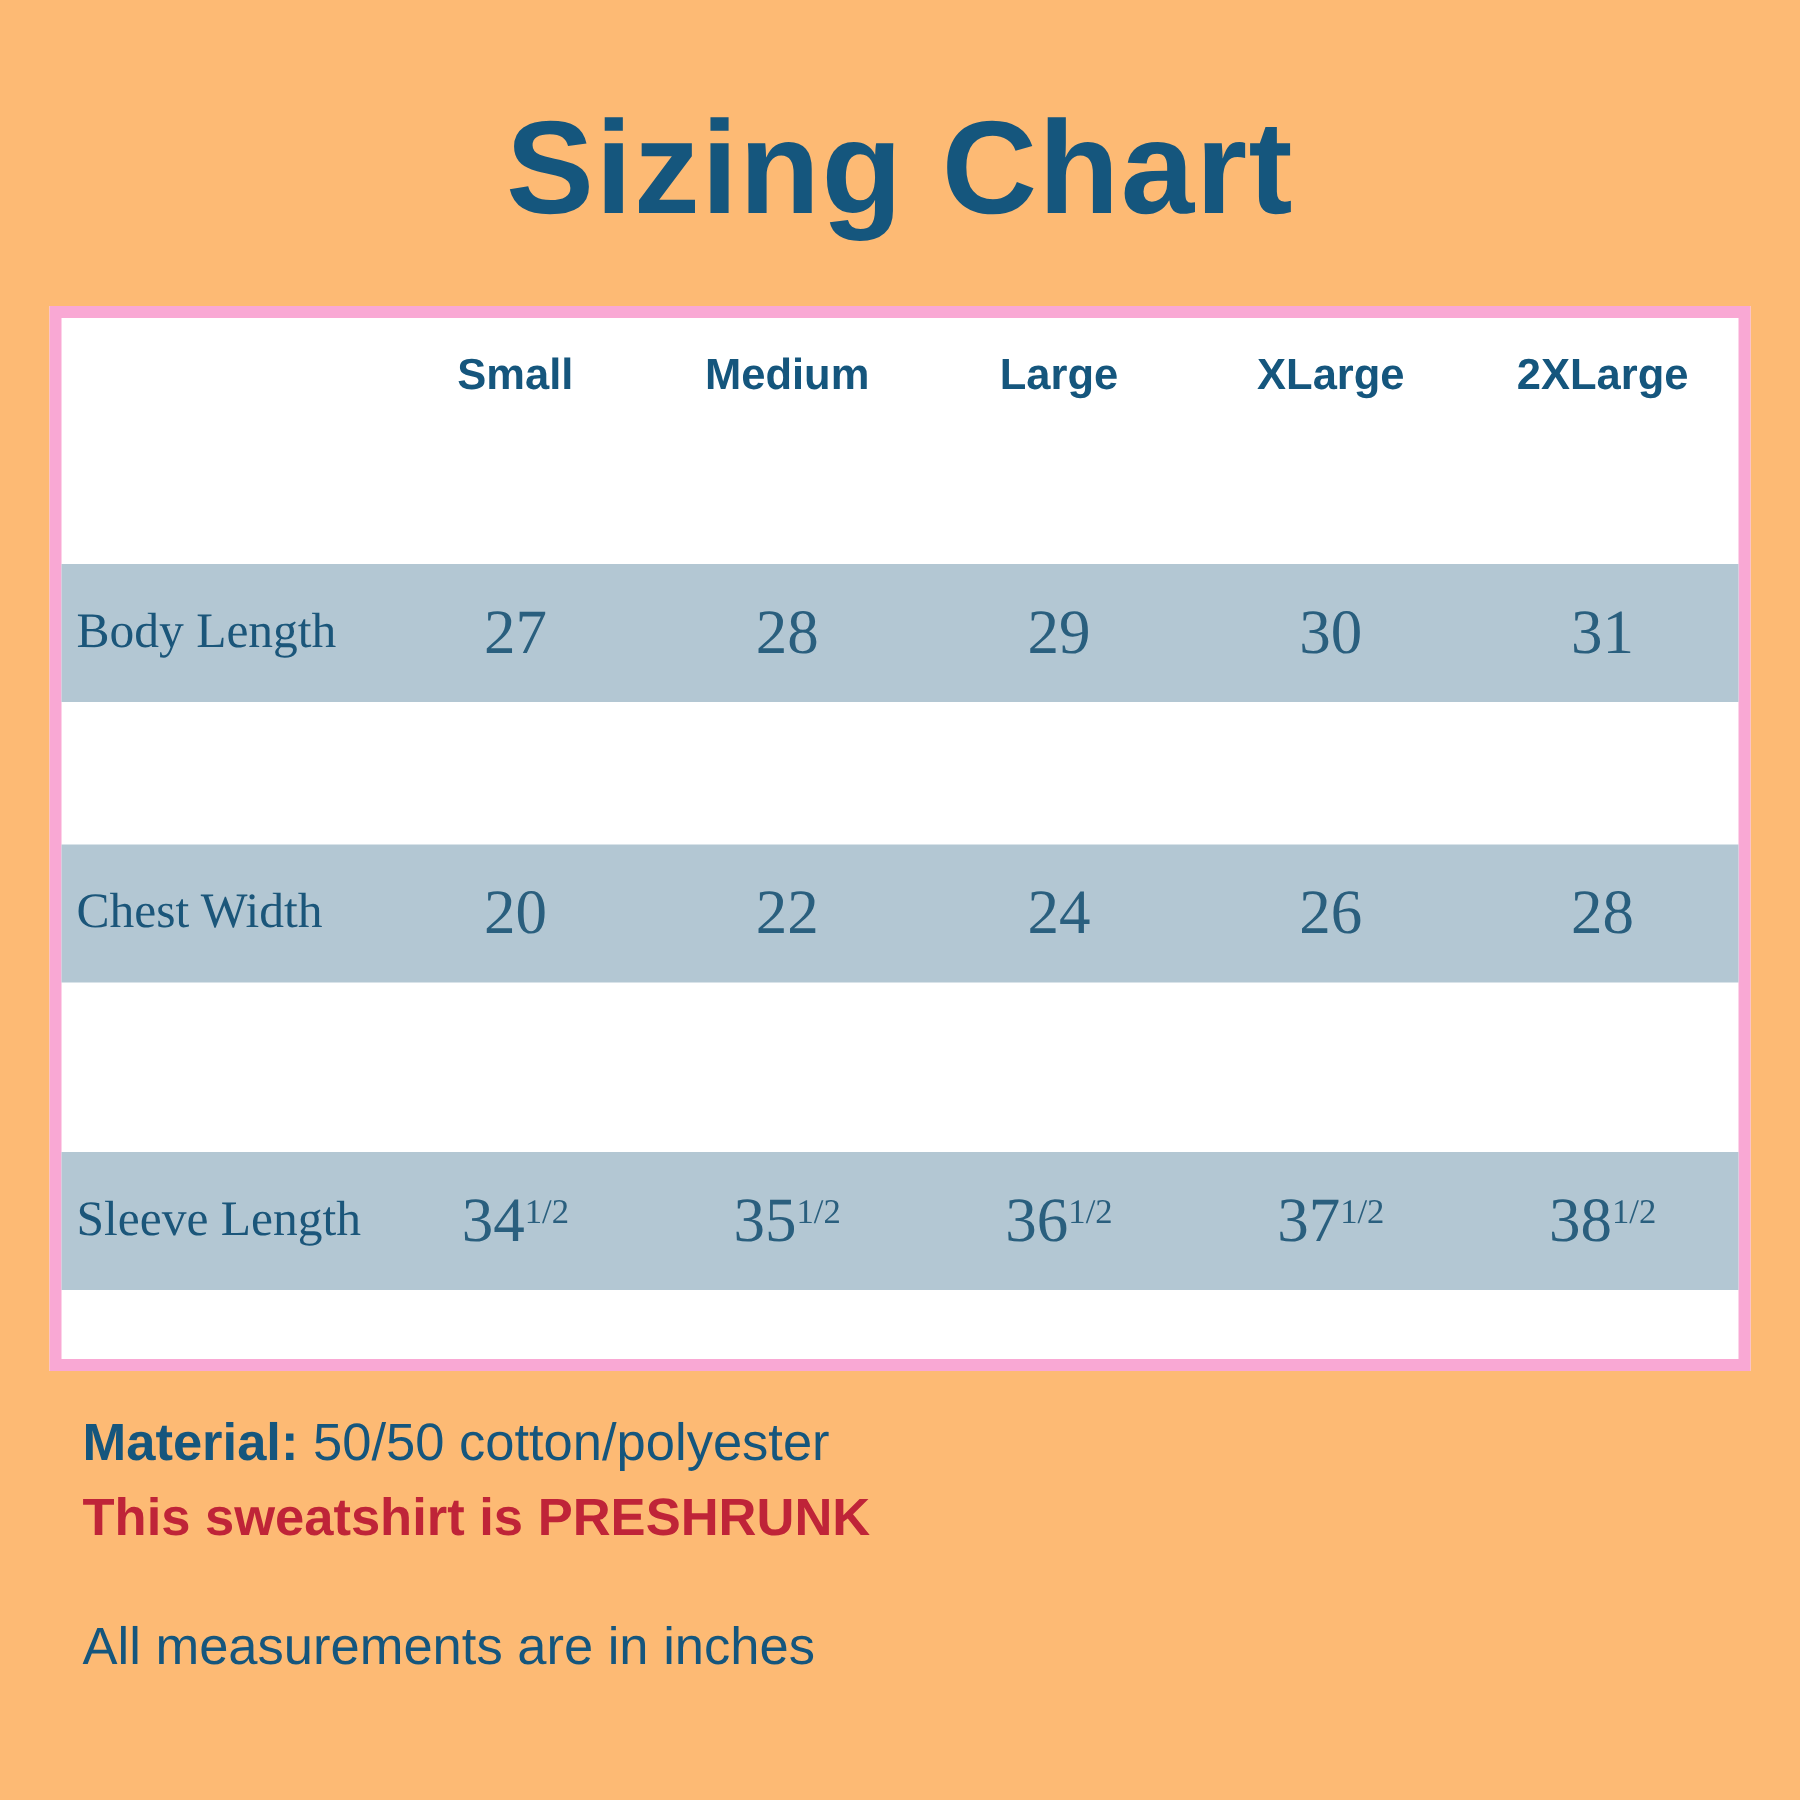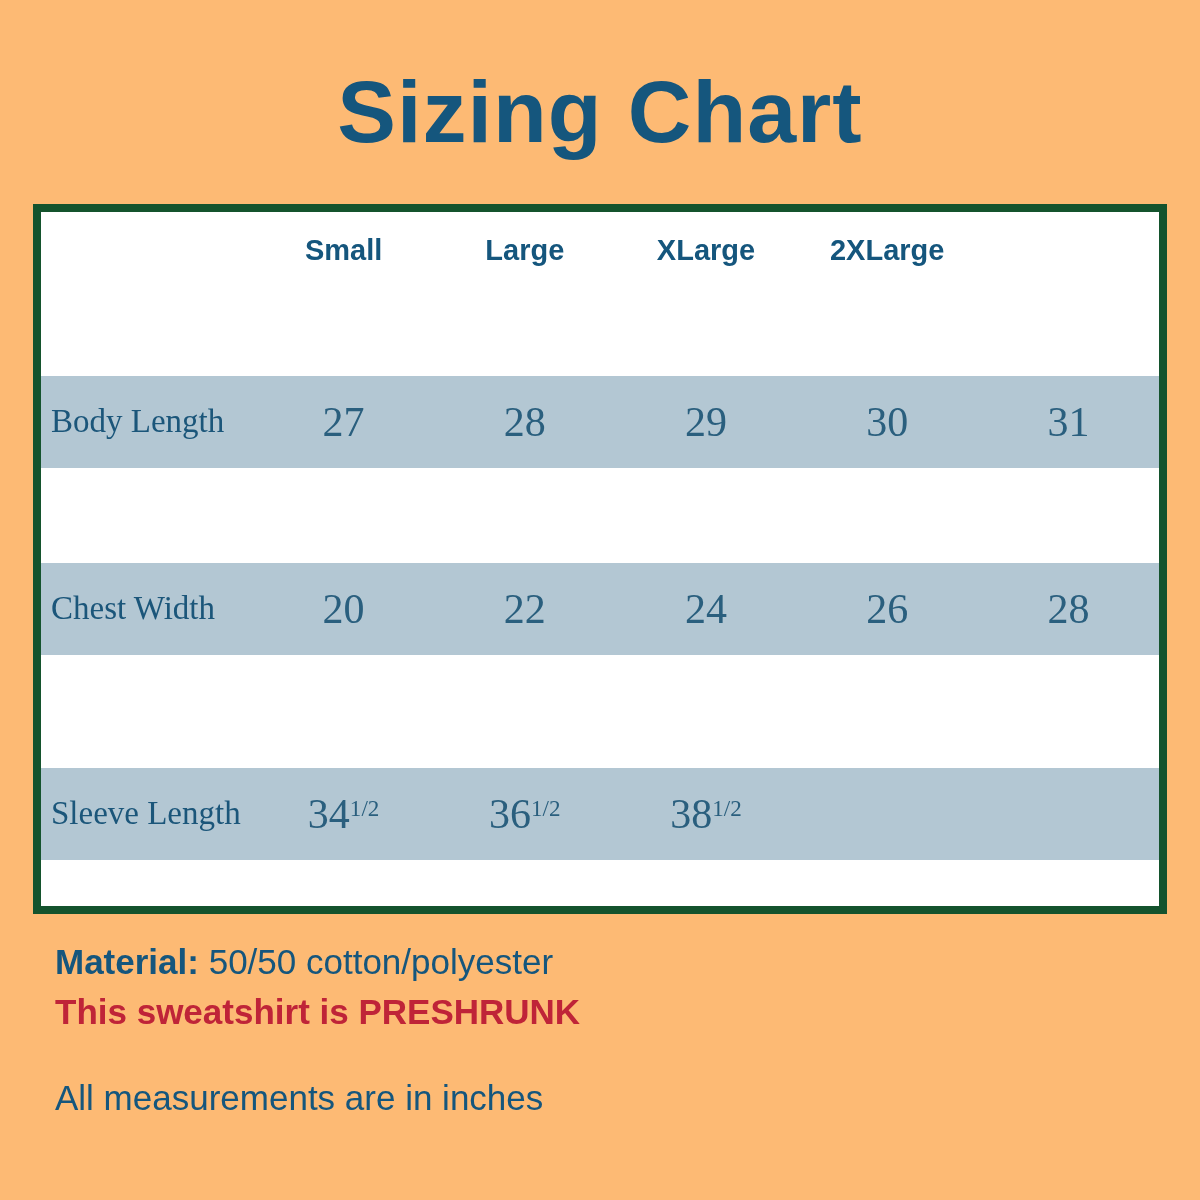--- a/index.html
+++ b/index.html
@@ -23,21 +23,21 @@
     line-height: 1.05;
     font-weight: 600;
     letter-spacing: 1px;
     color: #15567d;
   }
   .size-table {
     box-sizing: border-box;
     margin: 46px 33px 0 33px;
     width: 1134px;
     height: 710px;
-    border: 8px solid #14532d;
+    border: 8px solid #f9a8d4;
     background: #ffffff;
   }
   .grid-row {
     display: grid;
     grid-template-columns: 212px repeat(5, 1fr);
     align-items: center;
   }
   .header-row {
     box-sizing: border-box;
     height: 164px;
@@ -103,20 +103,21 @@
 
 <div class="page">
 
   <h1 class="title">Sizing Chart</h1>
 
   <div class="size-table">
 
     <div class="grid-row header-row">
       <div class="head-cell"></div>
       <div class="head-cell">Small</div>
+      <div class="head-cell">Medium</div>
       <div class="head-cell">Large</div>
       <div class="head-cell">XLarge</div>
       <div class="head-cell">2XLarge</div>
     </div>
 
     <div class="grid-row data-row">
       <div class="label-cell">
         <div class="row-label">Body Length</div>
 
       </div>
@@ -141,21 +142,23 @@
     </div>
 
     <div class="spacer-b"></div>
 
     <div class="grid-row data-row">
       <div class="label-cell">
         <div class="row-label">Sleeve Length</div>
 
       </div>
       <div class="val-cell"><span>34</span><sup class="frac">1/2</sup></div>
+      <div class="val-cell"><span>35</span><sup class="frac">1/2</sup></div>
       <div class="val-cell"><span>36</span><sup class="frac">1/2</sup></div>
+      <div class="val-cell"><span>37</span><sup class="frac">1/2</sup></div>
       <div class="val-cell"><span>38</span><sup class="frac">1/2</sup></div>
     </div>
 
   </div>
 
   <div class="notes">
     <p class="material-line"><span class="mat-label">Material:</span> <span>50/50 cotton/polyester</span></p>
     <p class="preshrunk-line"><span>This sweatshirt is</span> <span>PRESHRUNK</span></p>
     <p class="inches-line">All measurements are in inches</p>
   </div>

